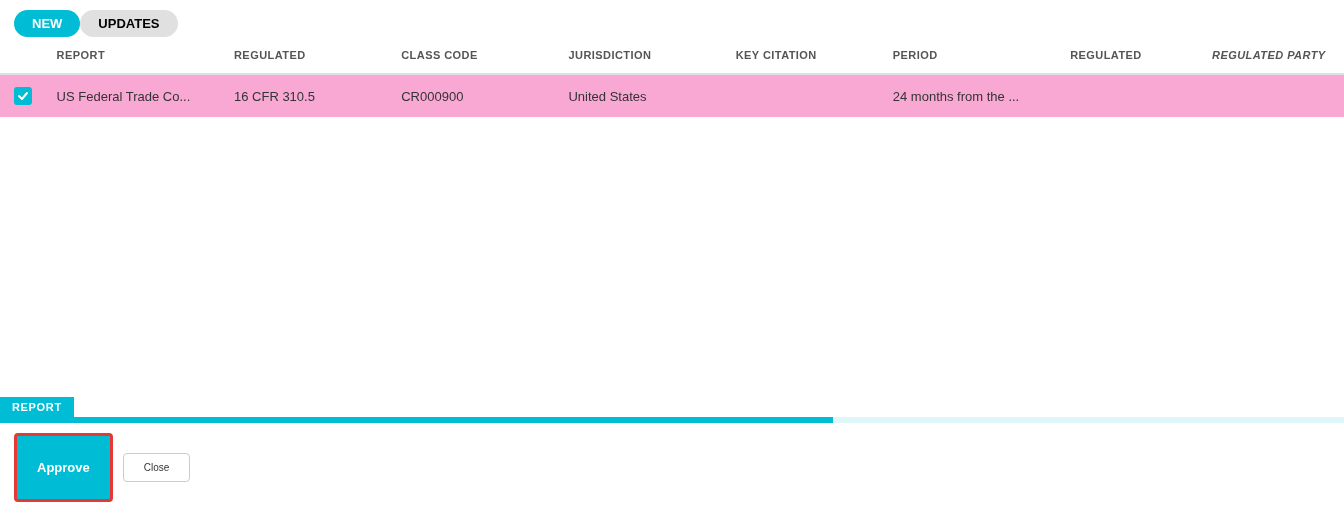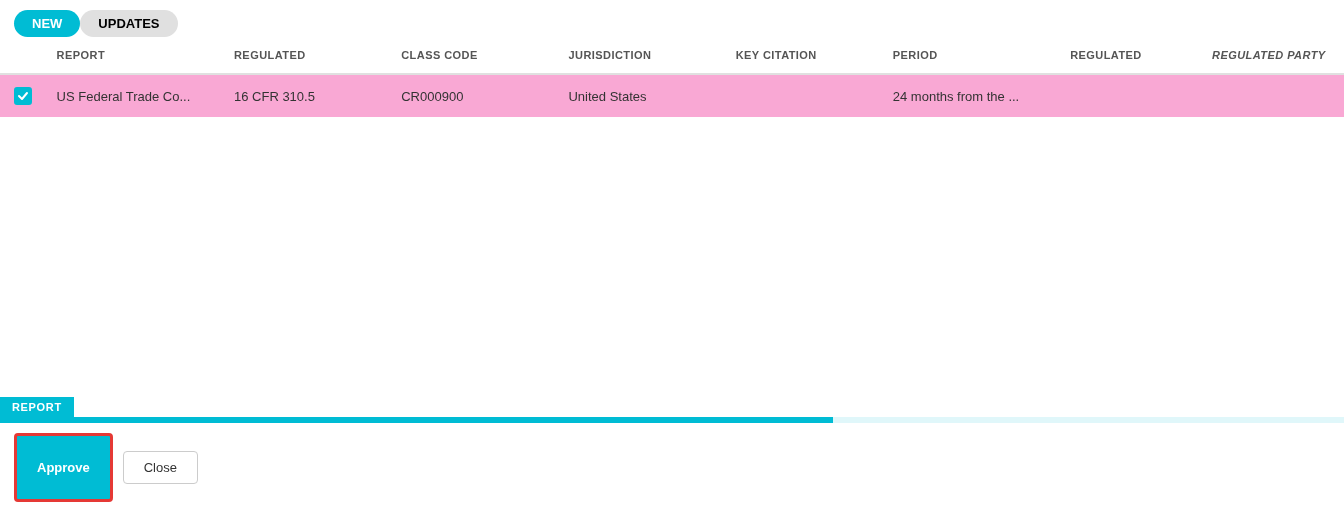--- a/index.html
+++ b/index.html
@@ -143,21 +143,21 @@
       font-weight: bold;
       cursor: pointer;
     }
 
     .close-btn {
       background: #fff;
       color: #333;
       border: 1px solid #ccc;
       border-radius: 4px;
       padding: 8px 20px;
-      font-size: 13px;
+      font-size: 10px;
       cursor: pointer;
     }
 
     .col-agency { width: 175px; }
     .col-citation { width: 165px; }
     .col-classcode { width: 165px; }
     .col-jurisdiction { width: 165px; }
     .col-keycitation { width: 155px; }
     .col-period { width: 175px; }
     .col-references { width: 140px; }

